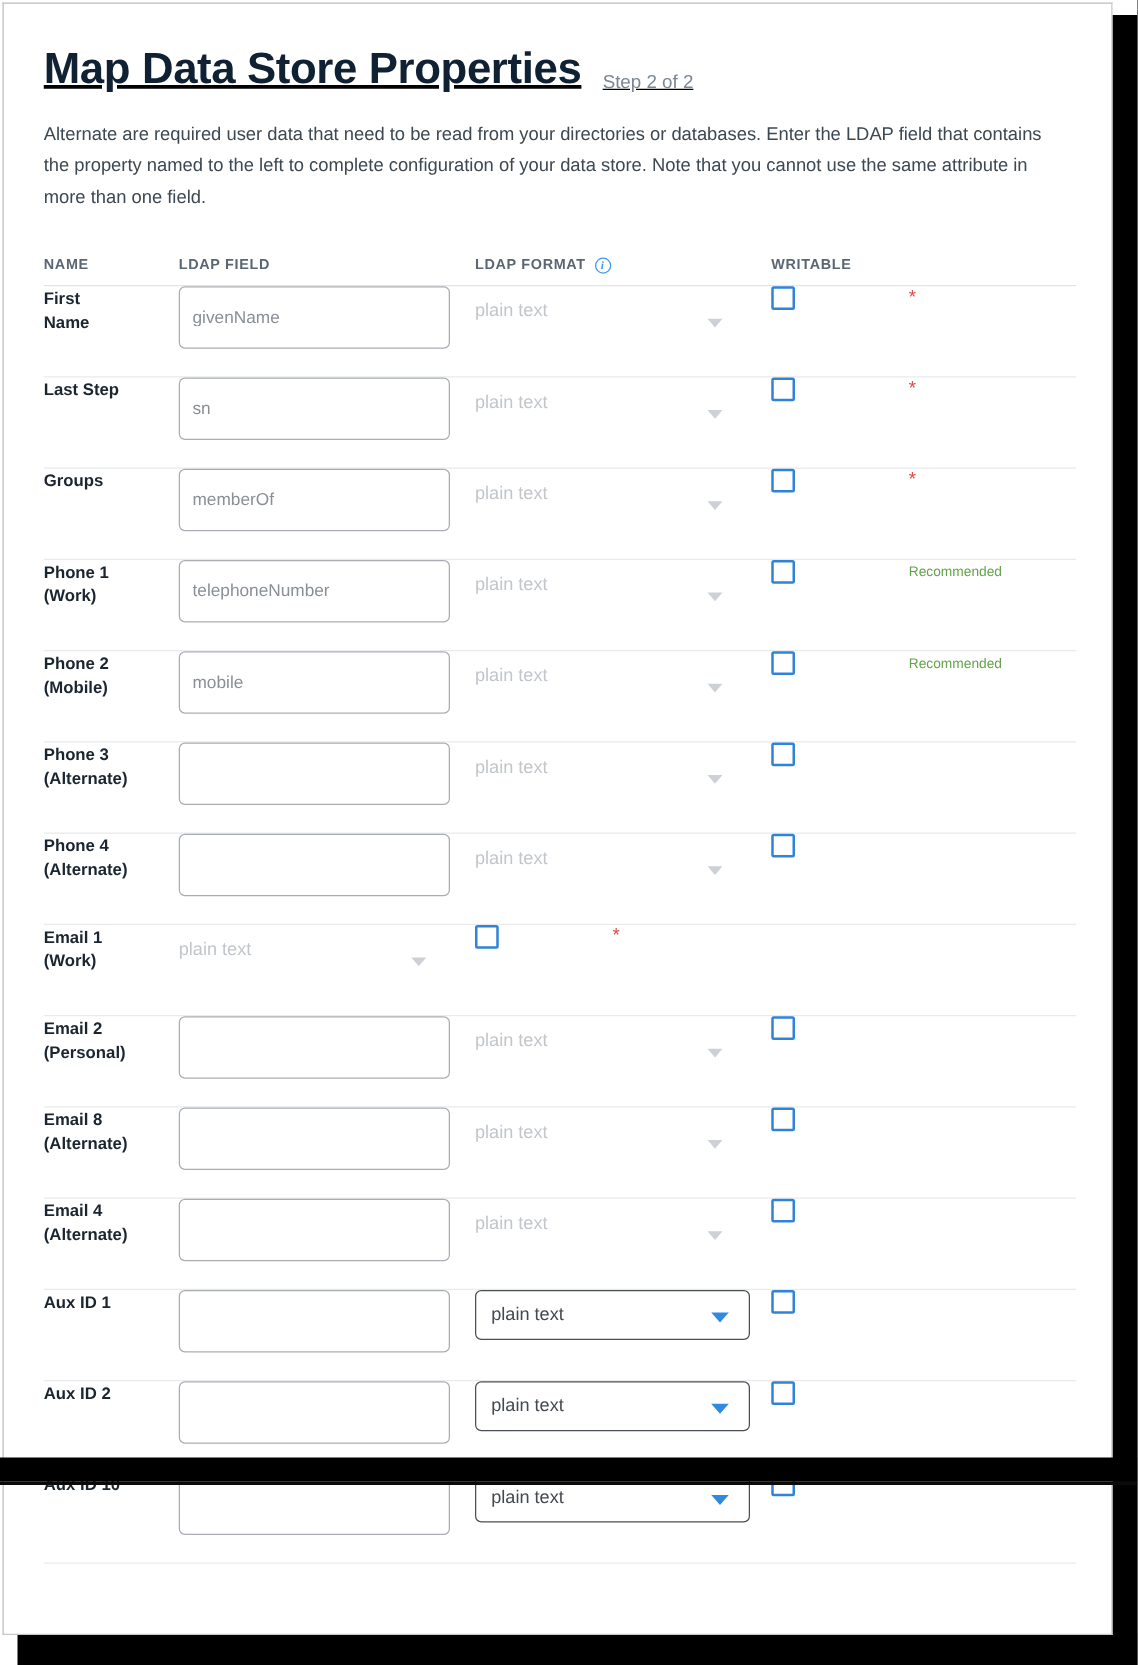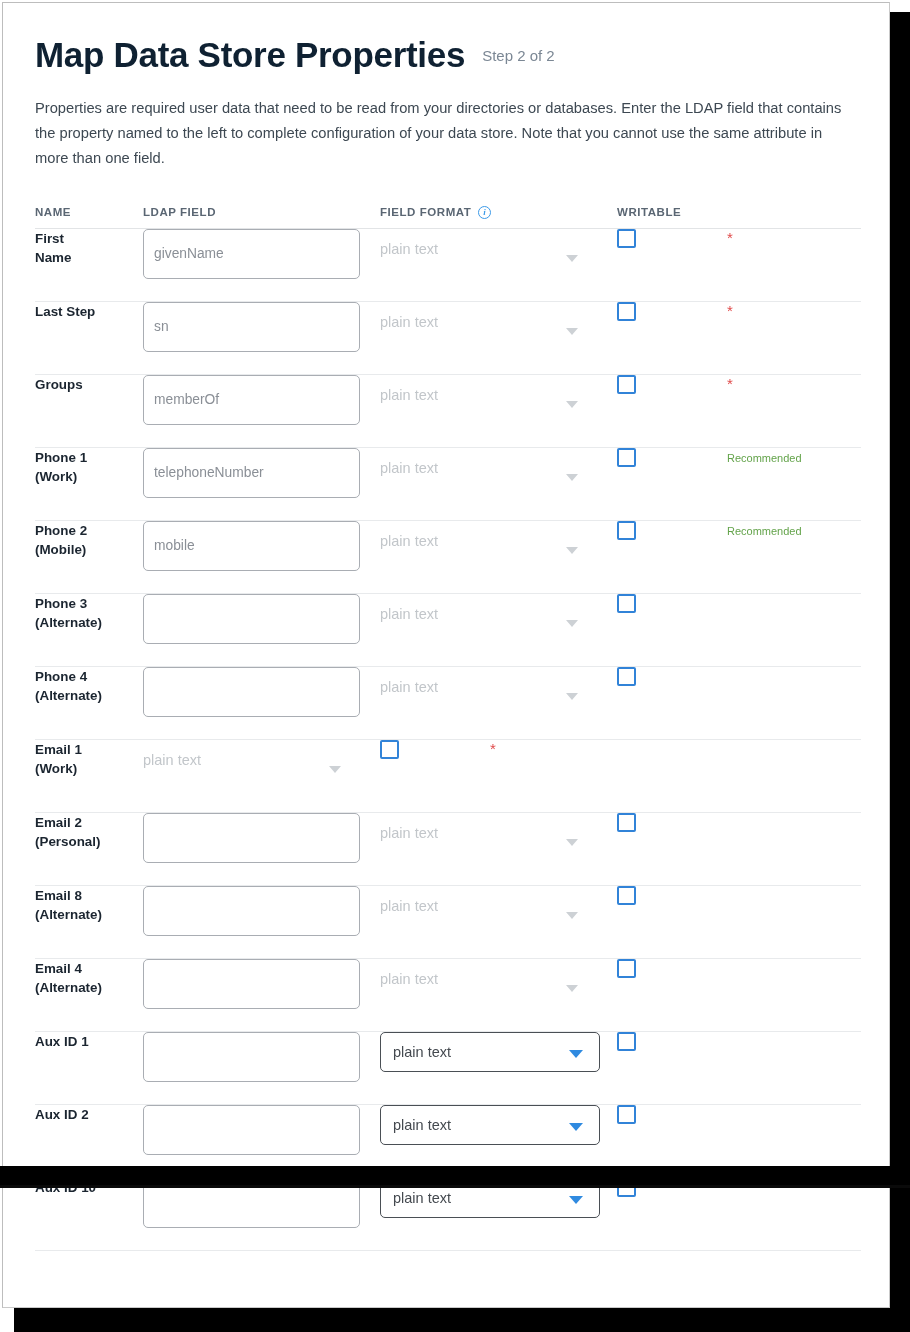--- a/index.html
+++ b/index.html
@@ -48,22 +48,23 @@
     border-left-color: #bdbdbd;
     z-index: 3;
     overflow: hidden;
   }
 
   .content { padding: 0 32px; }
 
   
   .title-row {
     display: flex;
-    align-items: center;
+    align-items: flex-end;
     padding-top: 34px;
+    text-decoration: underline;
   }
   .page-title {
     font-size: 35px;
     font-weight: bold;
     color: #0f2132;
     letter-spacing: -0.3px;
     margin: 0;
     line-height: 1.05;
   }
   .step-label {
@@ -231,29 +232,29 @@
   <div class="shadow-corner-tr"></div>
 
   <div class="panel">
     <div class="content">
 
       <div class="title-row">
         <h1 class="page-title">Map Data Store Properties</h1>
         <span class="step-label">Step 2 of 2</span>
       </div>
 
-      <p class="description">Properties are required user data that need to be read from your directories or databases.  Enter the LDAP field that contains the property named to the left to complete configuration of your data store. Note that you cannot use the same attribute in more than one field.</p>
+      <p class="description">Alternate are required user data that need to be read from your directories or databases.  Enter the LDAP field that contains the property named to the left to complete configuration of your data store. Note that you cannot use the same attribute in more than one field.</p>
 
       <div class="prop-table">
 
         <div class="thead">
           <div class="th col-name">NAME</div>
           <div class="th col-ldap">LDAP FIELD</div>
           <div class="th col-format">
-            <span>FIELD FORMAT</span>
+            <span>LDAP FORMAT</span>
             <span class="info-icon">i</span>
           </div>
           <div class="th col-write">WRITABLE</div>
           <div class="th col-flag"></div>
         </div>
 
         <div id="rows-container">
             <div class="trow">
               <div class="col-name">
                 <div class="row-label">

